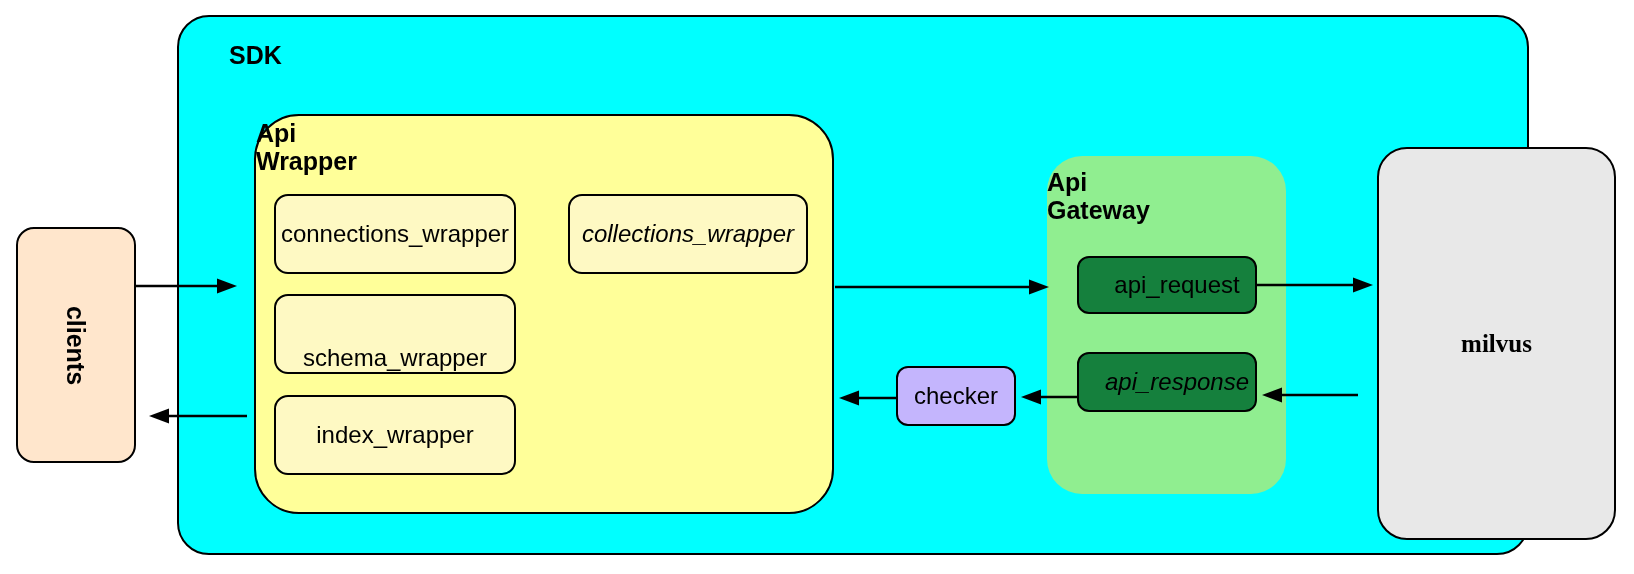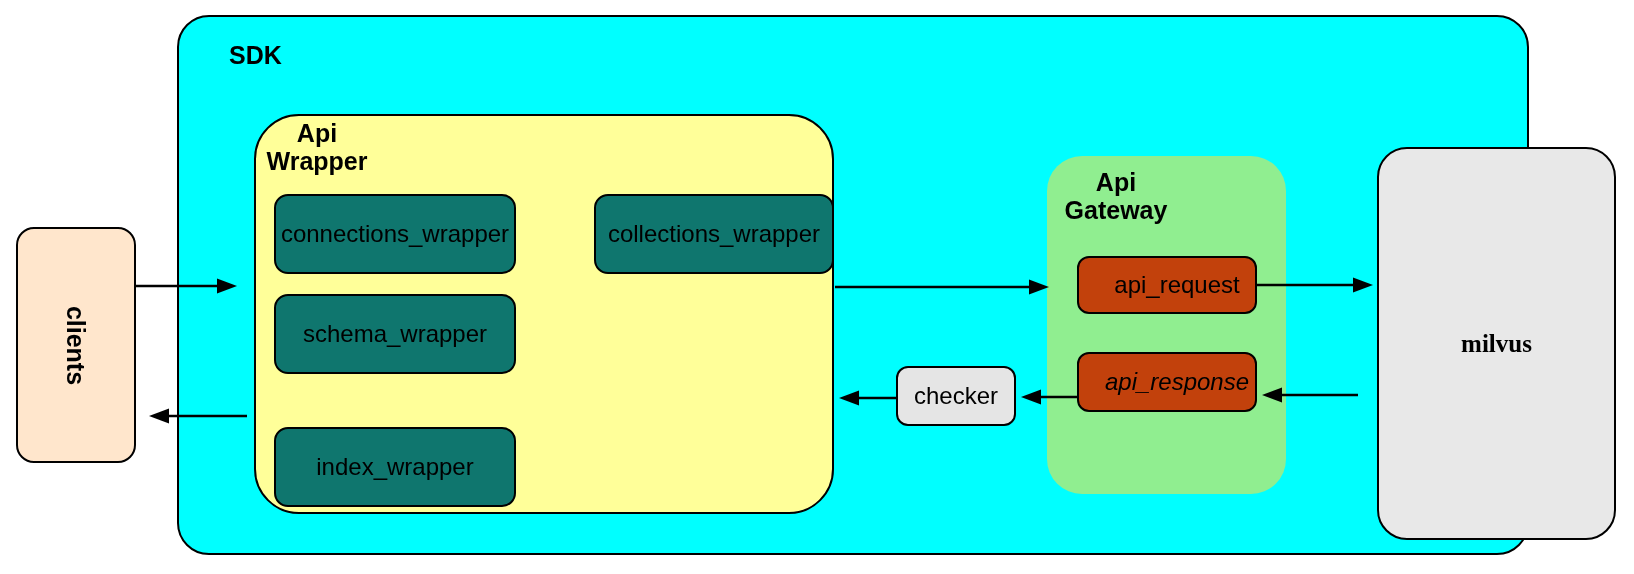--- a/index.html
+++ b/index.html
@@ -27,56 +27,56 @@
     left: 177px; top: 15px; width: 1352px; height: 540px;
     background: #00FFFF;
     border-radius: 32px;
   }
   .corner-label {
     position: absolute;
     font-weight: bold;
     font-size: 25px;
     line-height: 1.12;
     white-space: pre-line;
-    text-align: center;
+    text-align: left;
   }
   .sdk-label { left: 50px; top: 24px; text-align: left; }
   .api-wrapper {
     left: 75px; top: 97px; width: 580px; height: 400px;
     background: #FFFF99;
     border-radius: 45px;
   }
   .api-wrapper-label { left: 0px; top: 3px; width: 122px; }
   .module {
-    background: #0f766e;
+    background: #fef9c3;
     border-radius: 14px;
     font-size: 24px;
   }
   .mod-c1 { left: 18px;  width: 242px; }
-  .mod-c2 { left: 338px; width: 240px; }
+  .mod-c2 { left: 312px; width: 240px; font-style: italic; }
   .mod-r1 { top: 78px;  height: 80px; }
-  .mod-r2 { top: 178px; height: 80px; }
-  .mod-r3 { top: 279px; height: 80px; margin-top: 32px; }
+  .mod-r2 { top: 178px; height: 80px; align-items: flex-end; }
+  .mod-r3 { top: 279px; height: 80px; }
   .checker {
     left: 717px; top: 349px; width: 120px; height: 60px;
-    background: #e5e5e5;
+    background: #c4b5fd;
     border-radius: 12px;
     font-size: 24px;
     text-align: right;
   }
   .api-gateway {
     left: 868px; top: 139px; width: 239px; height: 338px;
     background: #90EE90;
     border: none;
     border-radius: 35px;
   }
   .api-gateway-label { left: 0px; top: 12px; width: 138px; }
   .gw-node {
     left: 30px; width: 180px;
-    background: #c2410c;
+    background: #15803d;
     border-radius: 12px;
     font-size: 24px;
     padding-left: 20px;
   }
   .gw-request  { top: 100px; height: 58px; }
   .gw-response { top: 196px; height: 60px; font-style: italic; }
   .clients {
     left: 16px; top: 227px; width: 120px; height: 236px;
     background: #FFE6CC;
     border-radius: 18px;

